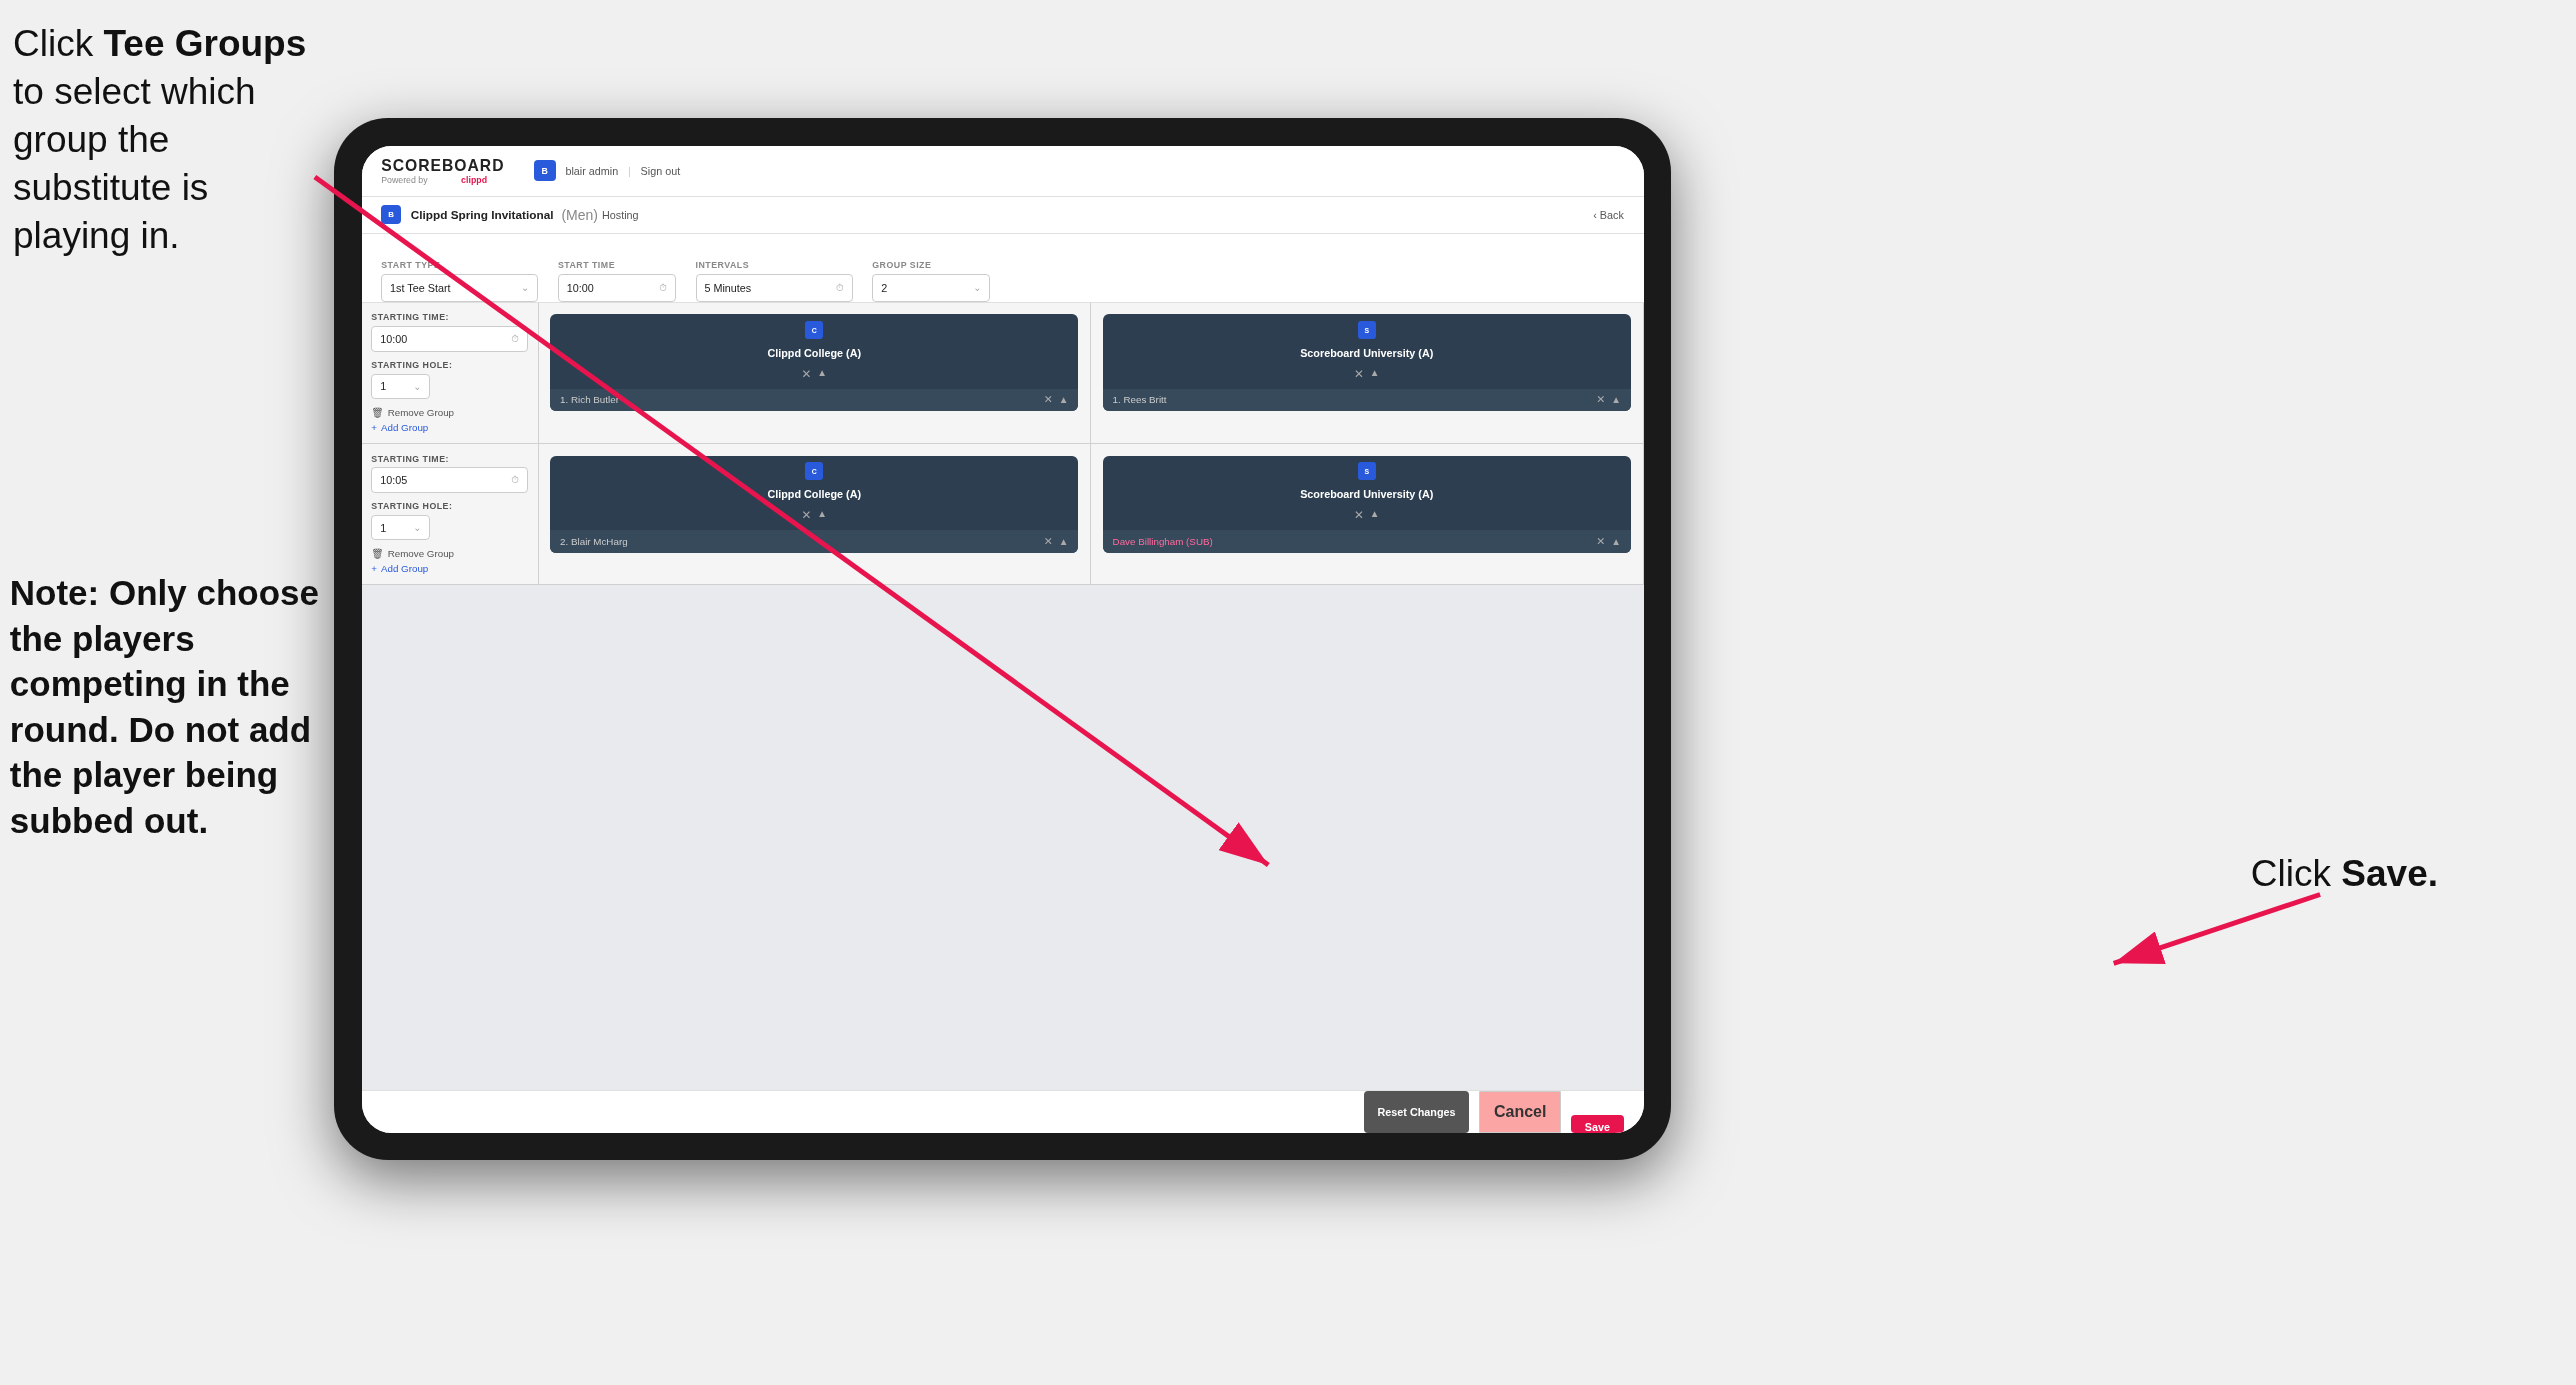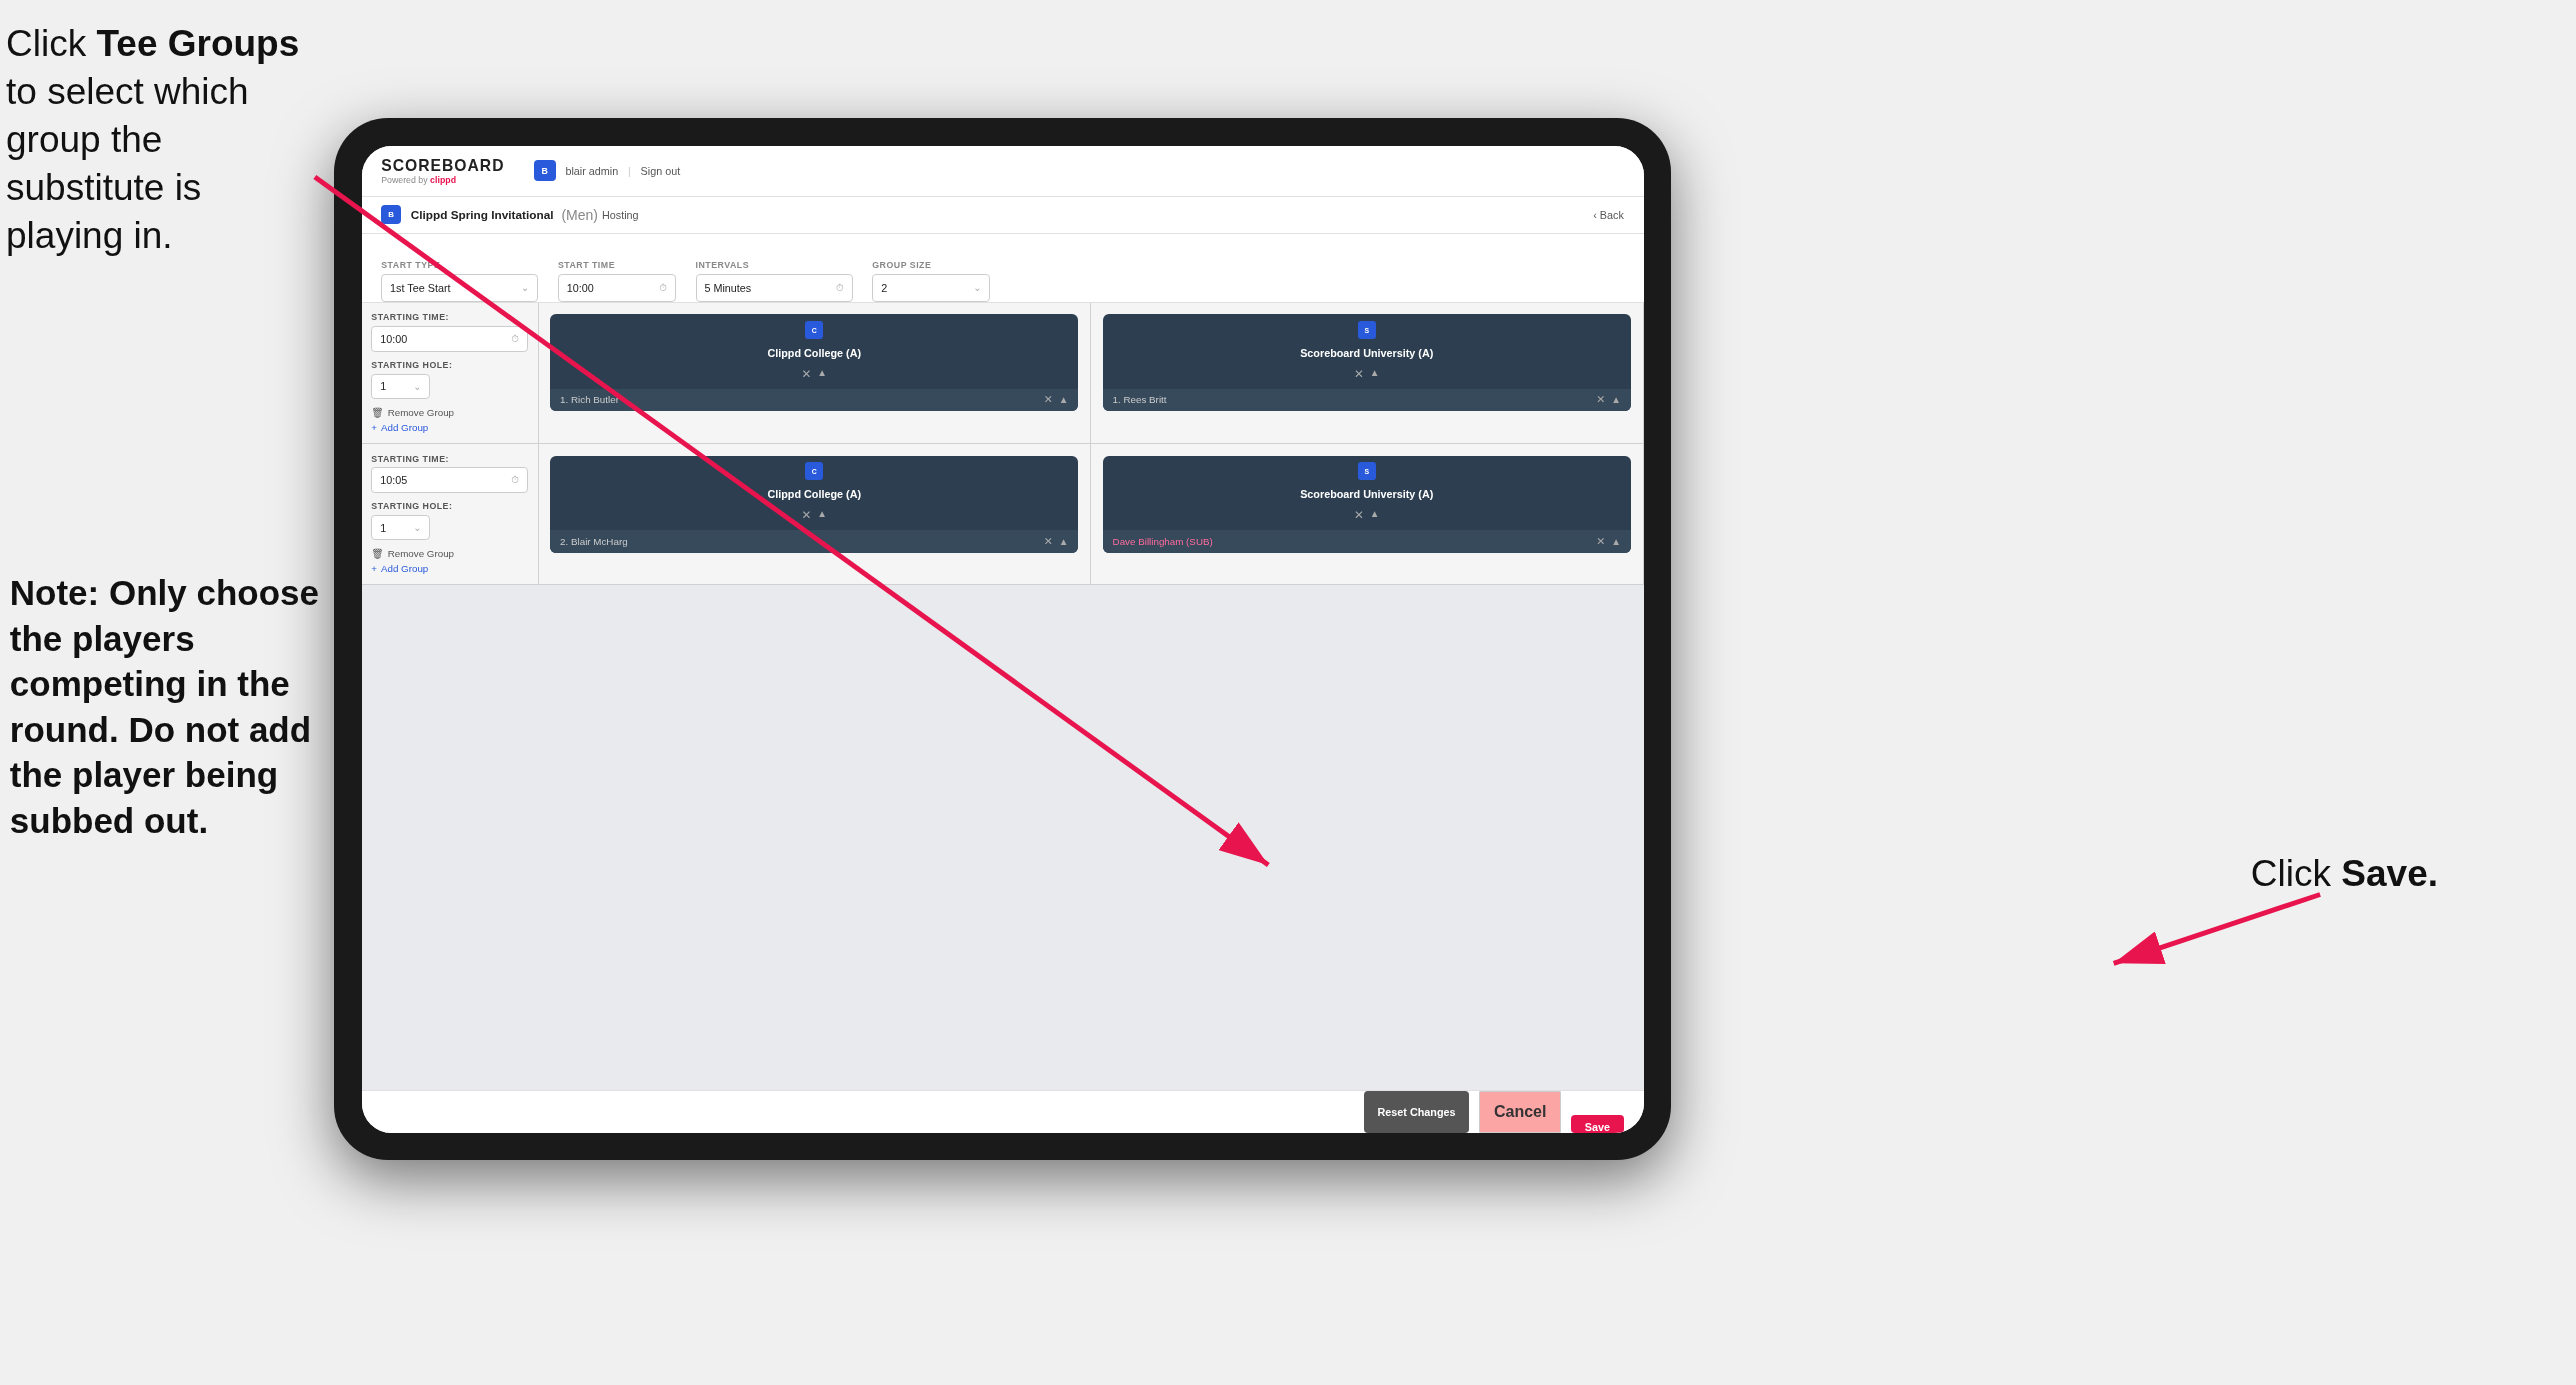--- a/index.html
+++ b/index.html
@@ -9,21 +9,21 @@
       width: 2576px;
       height: 1385px;
       position: relative;
       overflow: hidden;
     }
 
     
     .instructions {
       position: absolute;
       top: 19.7px;
-      left: 6px;
+      left: 13px;
       width: 315px;
       font-size: 37px;
       line-height: 1.3;
       color: #111;
     }
     .instructions .bold { font-weight: bold; }
 
     .note-text {
       position: absolute;
       top: 570px;
@@ -103,20 +103,21 @@
     }
 
     .logo-powered {
       font-size: 8.8px;
       color: #888;
     }
 
     .logo-clippd {
       color: #e8144e;
       font-weight: bold;
+      margin-left: 31px;
     }
 
     .nav-items {
       display: flex;
       gap: 23.6px;
       flex: 1;
     }
 
     .nav-item {
       font-size: 10.8px;

